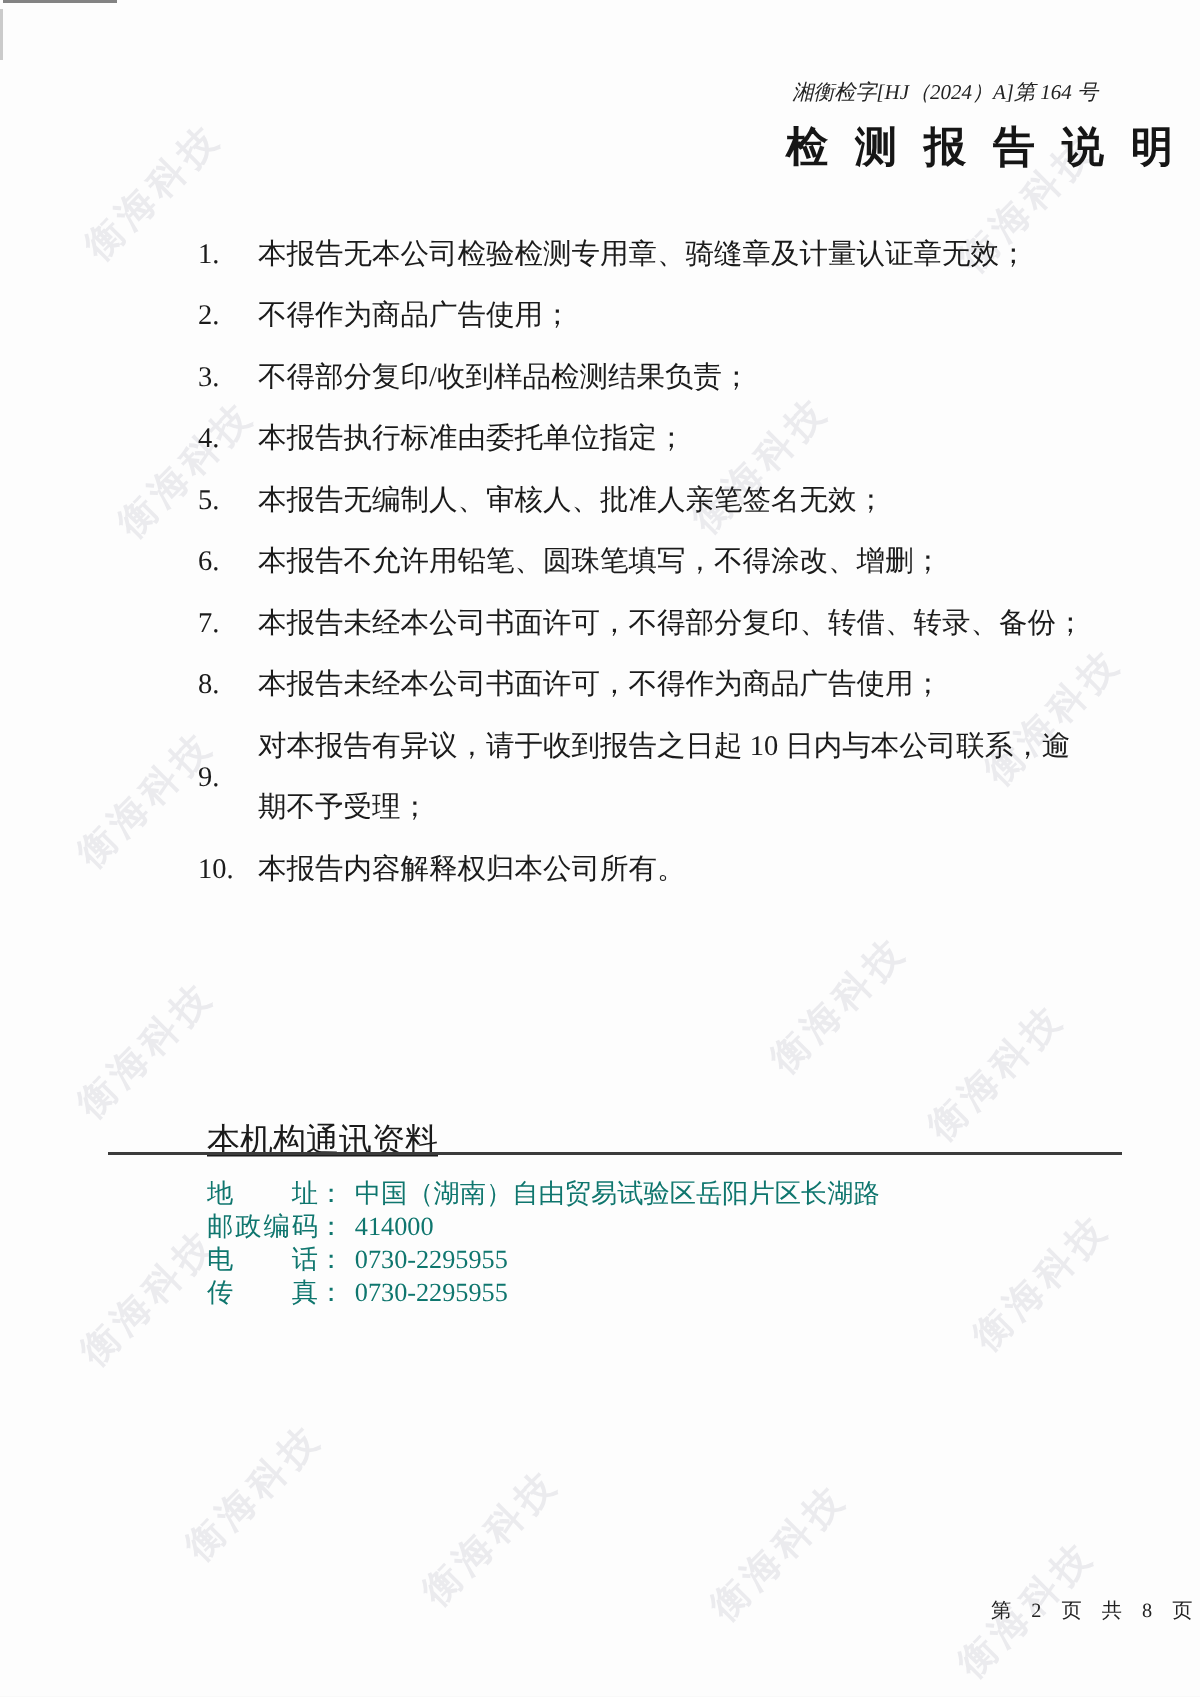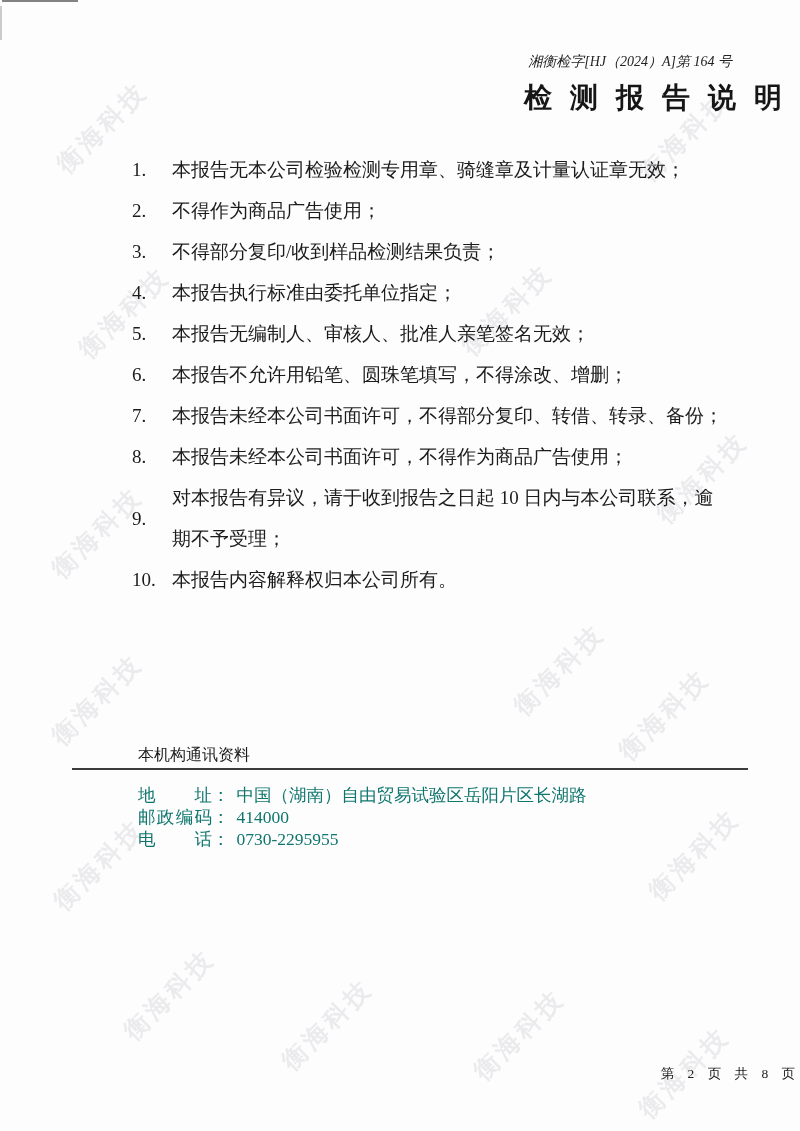--- a/index.html
+++ b/index.html
@@ -54,21 +54,21 @@
     position: absolute; left: 132px; top: 149px; width: 618px;
     font-size: 19px; line-height: 41px; color: #1b1b1b;
   }
   .note { display: flex; align-items: flex-start; }
   .note.center { align-items: center; }
   .note .num { flex: 0 0 40px; width: 40px; }
   .note .txt { flex: 1 1 auto; white-space: pre-line; }
   
   .contact-heading {
     position: absolute; left: 138px; top: 745px;
-    font-size: 16px; color: #1b1b1b;
+    font-size: 22px; color: #1b1b1b; text-decoration: underline;
   }
   .divider {
     position: absolute; left: 72px; top: 768px; width: 676px; height: 0;
     border-top: 2px solid #3c3c3c;
   }
   .contact-rows {
     position: absolute; left: 138px; top: 784px;
     font-size: 17.5px; line-height: 22px; color: #0f766e;
   }
   .crow { white-space: nowrap; }
@@ -159,17 +159,18 @@
     </div>
   </div>
 
   <div class="contact-heading">本机构通讯资料</div>
   <div class="divider"></div>
 
   <div class="contact-rows">
     <div class="crow"><span class="clabel">地址</span><span class="ccolon">：</span><span class="cvalue">中国（湖南）自由贸易试验区岳阳片区长湖路</span></div>
     <div class="crow"><span class="clabel">邮政编码</span><span class="ccolon">：</span><span class="cvalue">414000</span></div>
     <div class="crow"><span class="clabel">电话</span><span class="ccolon">：</span><span class="cvalue">0730-2295955</span></div>
+    <div class="crow"><span class="clabel">传真</span><span class="ccolon">：</span><span class="cvalue">0730-2295955</span></div>
   </div>
 
   <div class="footer">第 2 页 共 8 页</div>
 
 </div>
 
 </body></html>

